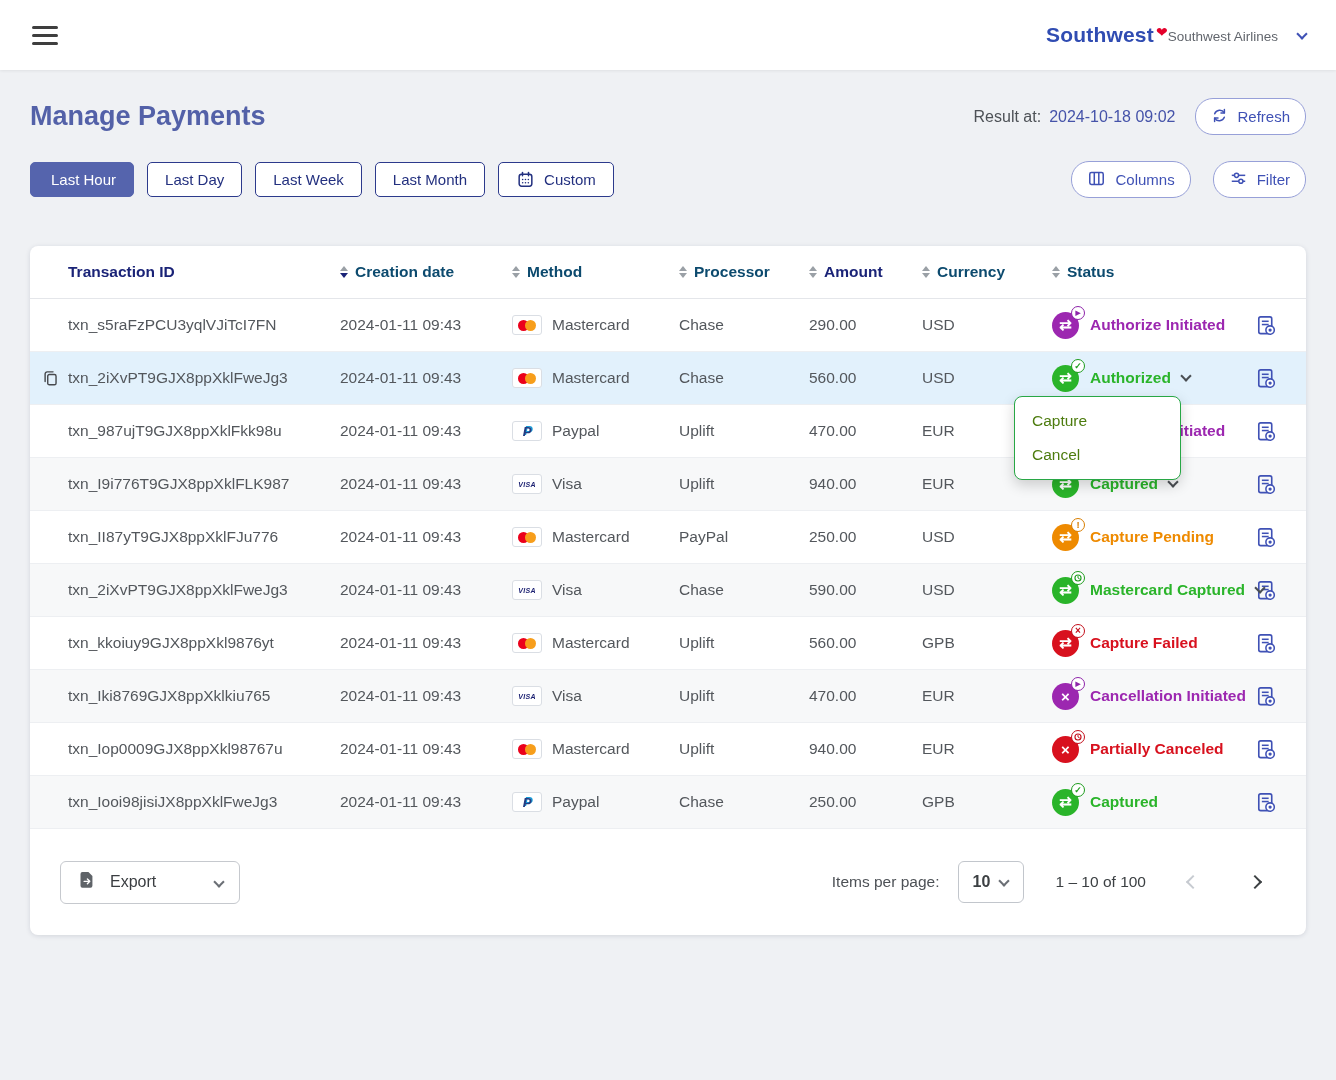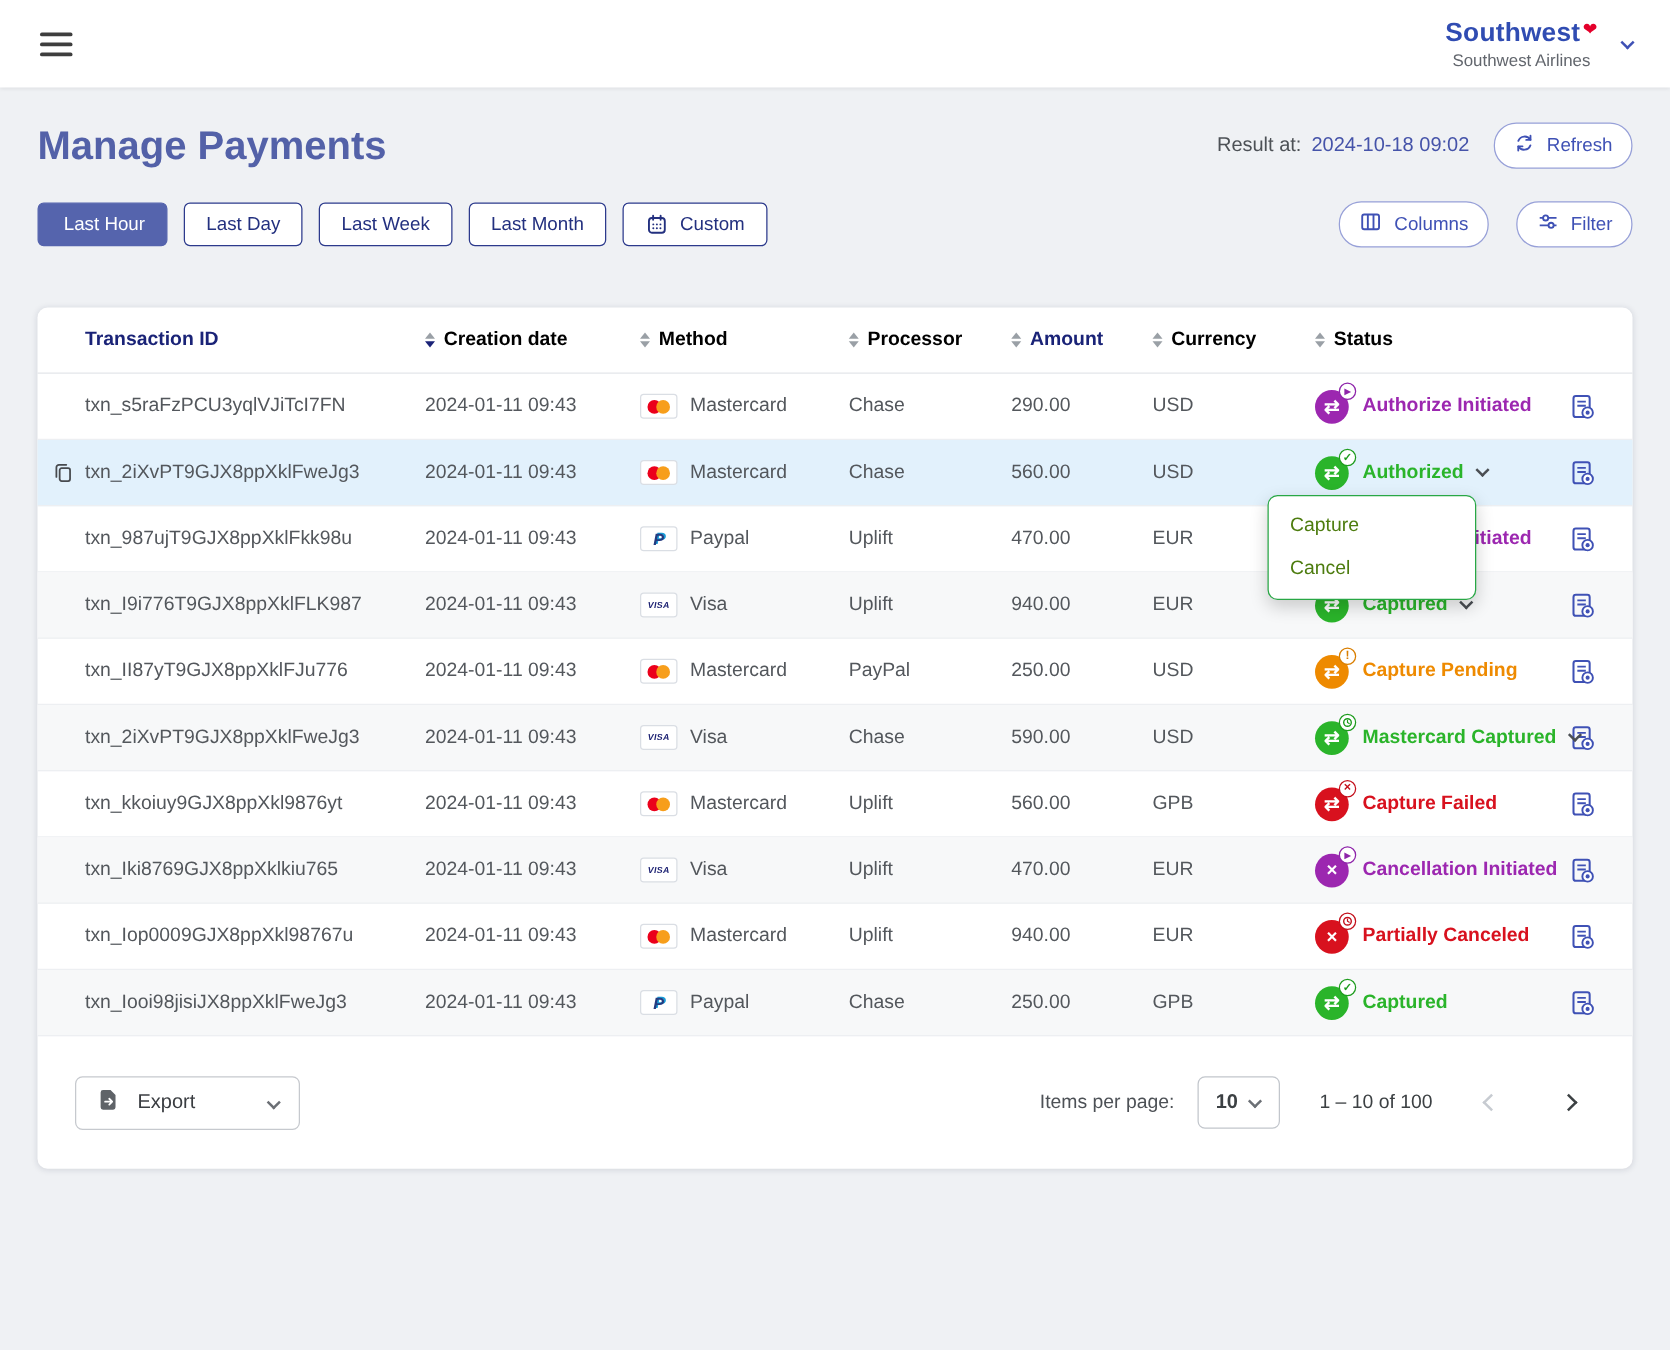--- a/index.html
+++ b/index.html
@@ -9,48 +9,48 @@
     background:#EFF1F4;
     font-family:"Liberation Sans", sans-serif;
     color:#3C4043; overflow:hidden;
   }
   
   .topbar { height:70px; background:#fff; display:flex; align-items:center;
     justify-content:space-between; padding:0 30px; box-shadow:0 1px 3px rgba(0,0,0,.07); }
   .hamburger { background:none; border:none; display:flex; flex-direction:column; gap:5px; cursor:pointer; padding:4px 2px; }
   .hamburger span { display:block; width:26px; height:3px; background:#3E3E3E; border-radius:2px; }
   .brand-area { display:flex; align-items:center; gap:20px; }
-  .brand { display:flex; flex-direction:column; align-items:center; }
+  .brand { display:flex; flex-direction:row; align-items:center; }
   .brand-top { display:flex; align-items:center; gap:2px; }
   .brand-name { font-size:21px; font-weight:bold; color:#304CB2; letter-spacing:.2px; }
   .heart { font-size:14px; color:#E4002B; margin-top:-7px; }
   .brand-sub { font-size:13.5px; color:#62666D; margin-top:2px; }
   .chev { display:inline-block; width:8px; height:8px; border-right:2px solid #3F51B5; border-bottom:2px solid #3F51B5; transform:rotate(45deg); }
   .brand-chev { margin-top:-3px; }
   
   .page { padding:0 30px; }
   .page-head { display:flex; align-items:center; justify-content:space-between; margin-top:28px; }
-  h1 { margin:0; font-size:32px; color:#5361A8; font-weight:bold; }
+  h1 { margin:0; font-size:27px; color:#5361A8; font-weight:bold; }
   .result-group { display:flex; align-items:center; gap:8px; font-size:16px; }
   .result-label { color:#4D5156; }
   .result-value { color:#4553A9; font-weight:500; margin-right:12px; }
   .btn-light { display:flex; align-items:center; gap:9px; background:#fff; border:1px solid #97A0D8;
     border-radius:18px; color:#3F51B5; font-size:15px; height:37px; padding:0 15px; cursor:pointer; font-family:inherit; }
   
   .toolbar { display:flex; justify-content:space-between; align-items:center; margin-top:26px; }
   .time-filters { display:flex; gap:13px; }
   .tbtn { height:35px; padding:0 17px; border-radius:5px; border:1px solid #2C3A8C; background:#fff;
     color:#23307F; font-size:15px; cursor:pointer; display:flex; align-items:center; gap:9px; font-family:inherit; }
   .tbtn.active { background:#5564AD; border-color:#5564AD; color:#fff;padding-left:20px; }
   .view-controls { display:flex; gap:22px; }
   
   .card { margin-top:32px; background:#fff; border-radius:8px; box-shadow:0 1px 5px rgba(20,30,60,.13);
     position:relative; width:1276px; }
   .thead { display:flex; height:53px; align-items:center; border-bottom:1px solid #E4E6EA;margin-top:48px; }
-  .hcell { display:flex; align-items:center; gap:7px; font-weight:bold; font-size:15.5px; color:#000000; cursor:pointer; }
+  .hcell { display:flex; align-items:center; gap:7px; font-weight:bold; font-size:15.5px; color:#0c4a6e; cursor:pointer; }
   .hcell.emph { color:#1A2377; }
   .col-1 { width:310px; padding-left:38px; }
   .col-2 { width:172px; } .col-3 { width:167px; } .col-4 { width:130px; }
   .col-5 { width:113px; } .col-6 { width:122px; }
   .col-7 { width:208px; padding-left:8px; } .col-8 { width:54px; }
   .sort { display:flex; flex-direction:column; gap:2.5px; }
   .tri { width:0; height:0; border-left:4.5px solid transparent; border-right:4.5px solid transparent; }
   .tri.up { border-bottom:5.5px solid #9AA0A6; }
   .tri.down { border-top:5.5px solid #9AA0A6; }
   .sort.desc .tri.down { border-top-color:#1A2377; }

